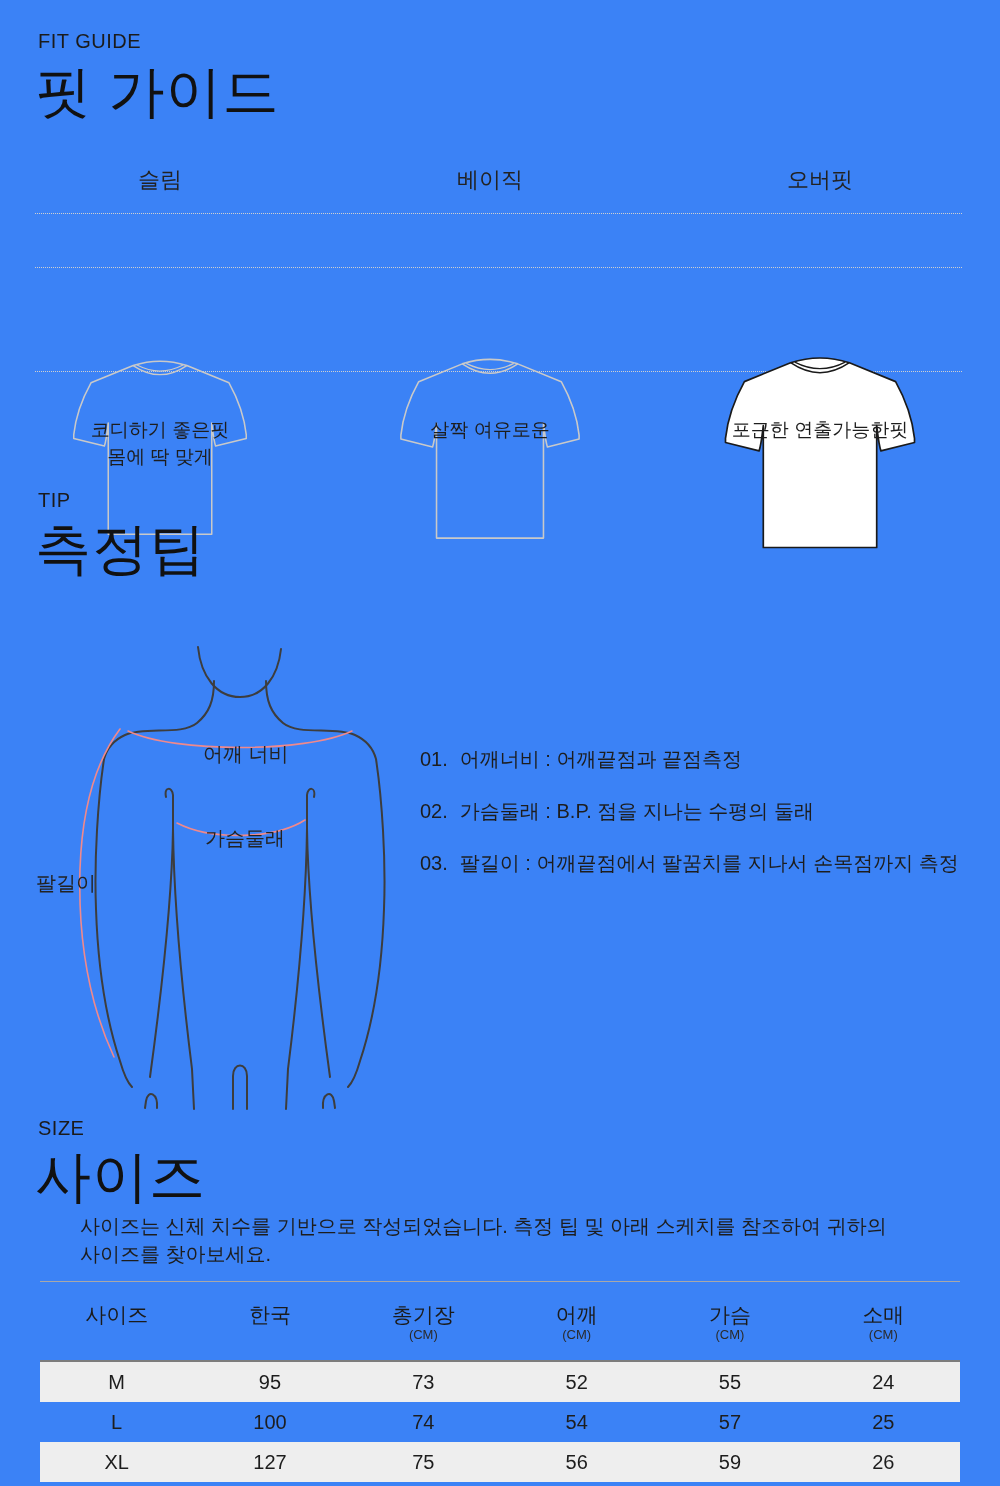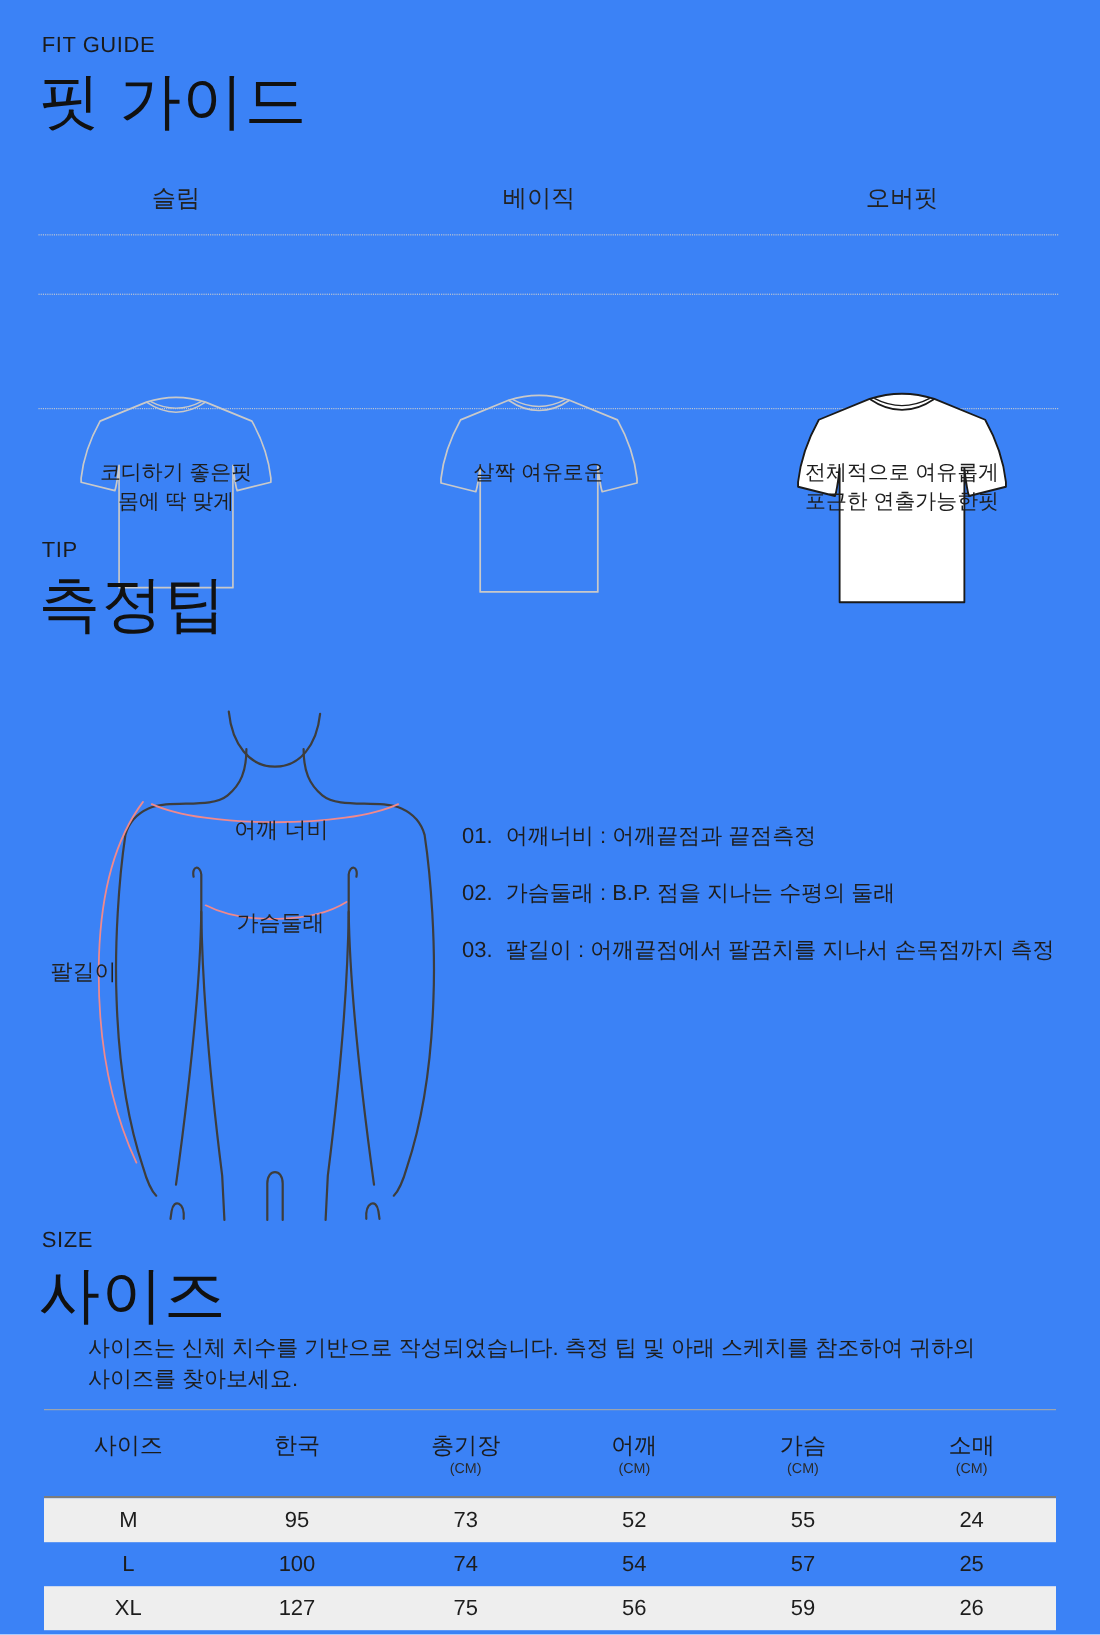--- a/index.html
+++ b/index.html
@@ -23,21 +23,21 @@
   .shirt-slim  { left:45px;  top:187px; color:#c9c9c9; }
   .shirt-basic { left:371px; top:185px; color:#c9c9c9; }
   .shirt-over  { left:694px; top:183px; color:#1a1a1a; --shirt-fill:#ffffff; }
   .shirt svg { display:block; overflow:visible; }
 
   .fit-descs { position:absolute; left:0; top:416px; width:1000px; }
   .fit-desc { position:absolute; width:300px; text-align:center; font-size:19px; line-height:27px; color:#1d1d1d; }
   .fit-desc.d1 { left:10px; } .fit-desc.d2 { left:340px; } .fit-desc.d3 { left:670px; }
 
   
-  .body-diagram { position:absolute; left:50px; top:628px; width:360px; height:482px; }
+  .body-diagram { position:absolute; left:40px; top:628px; width:360px; height:482px; }
   .body-diagram svg { display:block; overflow:visible; }
   .diagram-label { position:absolute; font-size:20px; color:#222; white-space:nowrap; }
   .lbl-shoulder { left:163px; top:113px; }
   .lbl-chest    { left:165px; top:197px; }
   .lbl-arm      { left:-4px;  top:242px; }
 
   .tip-item { position:absolute; left:420px; font-size:20px; color:#1d1d1d; white-space:nowrap; }
   .tip-item .no { display:inline-block; margin-right:12px; }
   .ti-1 { top:746px; } .ti-2 { top:798px; } .ti-3 { top:850px; }
 
@@ -101,21 +101,20 @@
 
   <div class="fit-descs">
     <div class="fit-desc d1">
       <div>코디하기 좋은핏</div>
       <div>몸에 딱 맞게</div>
     </div>
     <div class="fit-desc d2">
       <div>살짝 여유로운</div>
     </div>
     <div class="fit-desc d3">
-      <div>전체적으로 여유롭게</div>
       <div>포근한 연출가능한핏</div>
     </div>
   </div>
 
   <div class="eyebrow" style="left:38px; top:489px;">TIP</div>
   <div class="big-title" style="left:35px; top:512px;">측정팁</div>
 
   <div class="body-diagram">
     <svg width="360" height="482" viewBox="0 0 360 480">
       <g fill="none" stroke="#3d3d3d" stroke-width="2" stroke-linecap="round">

